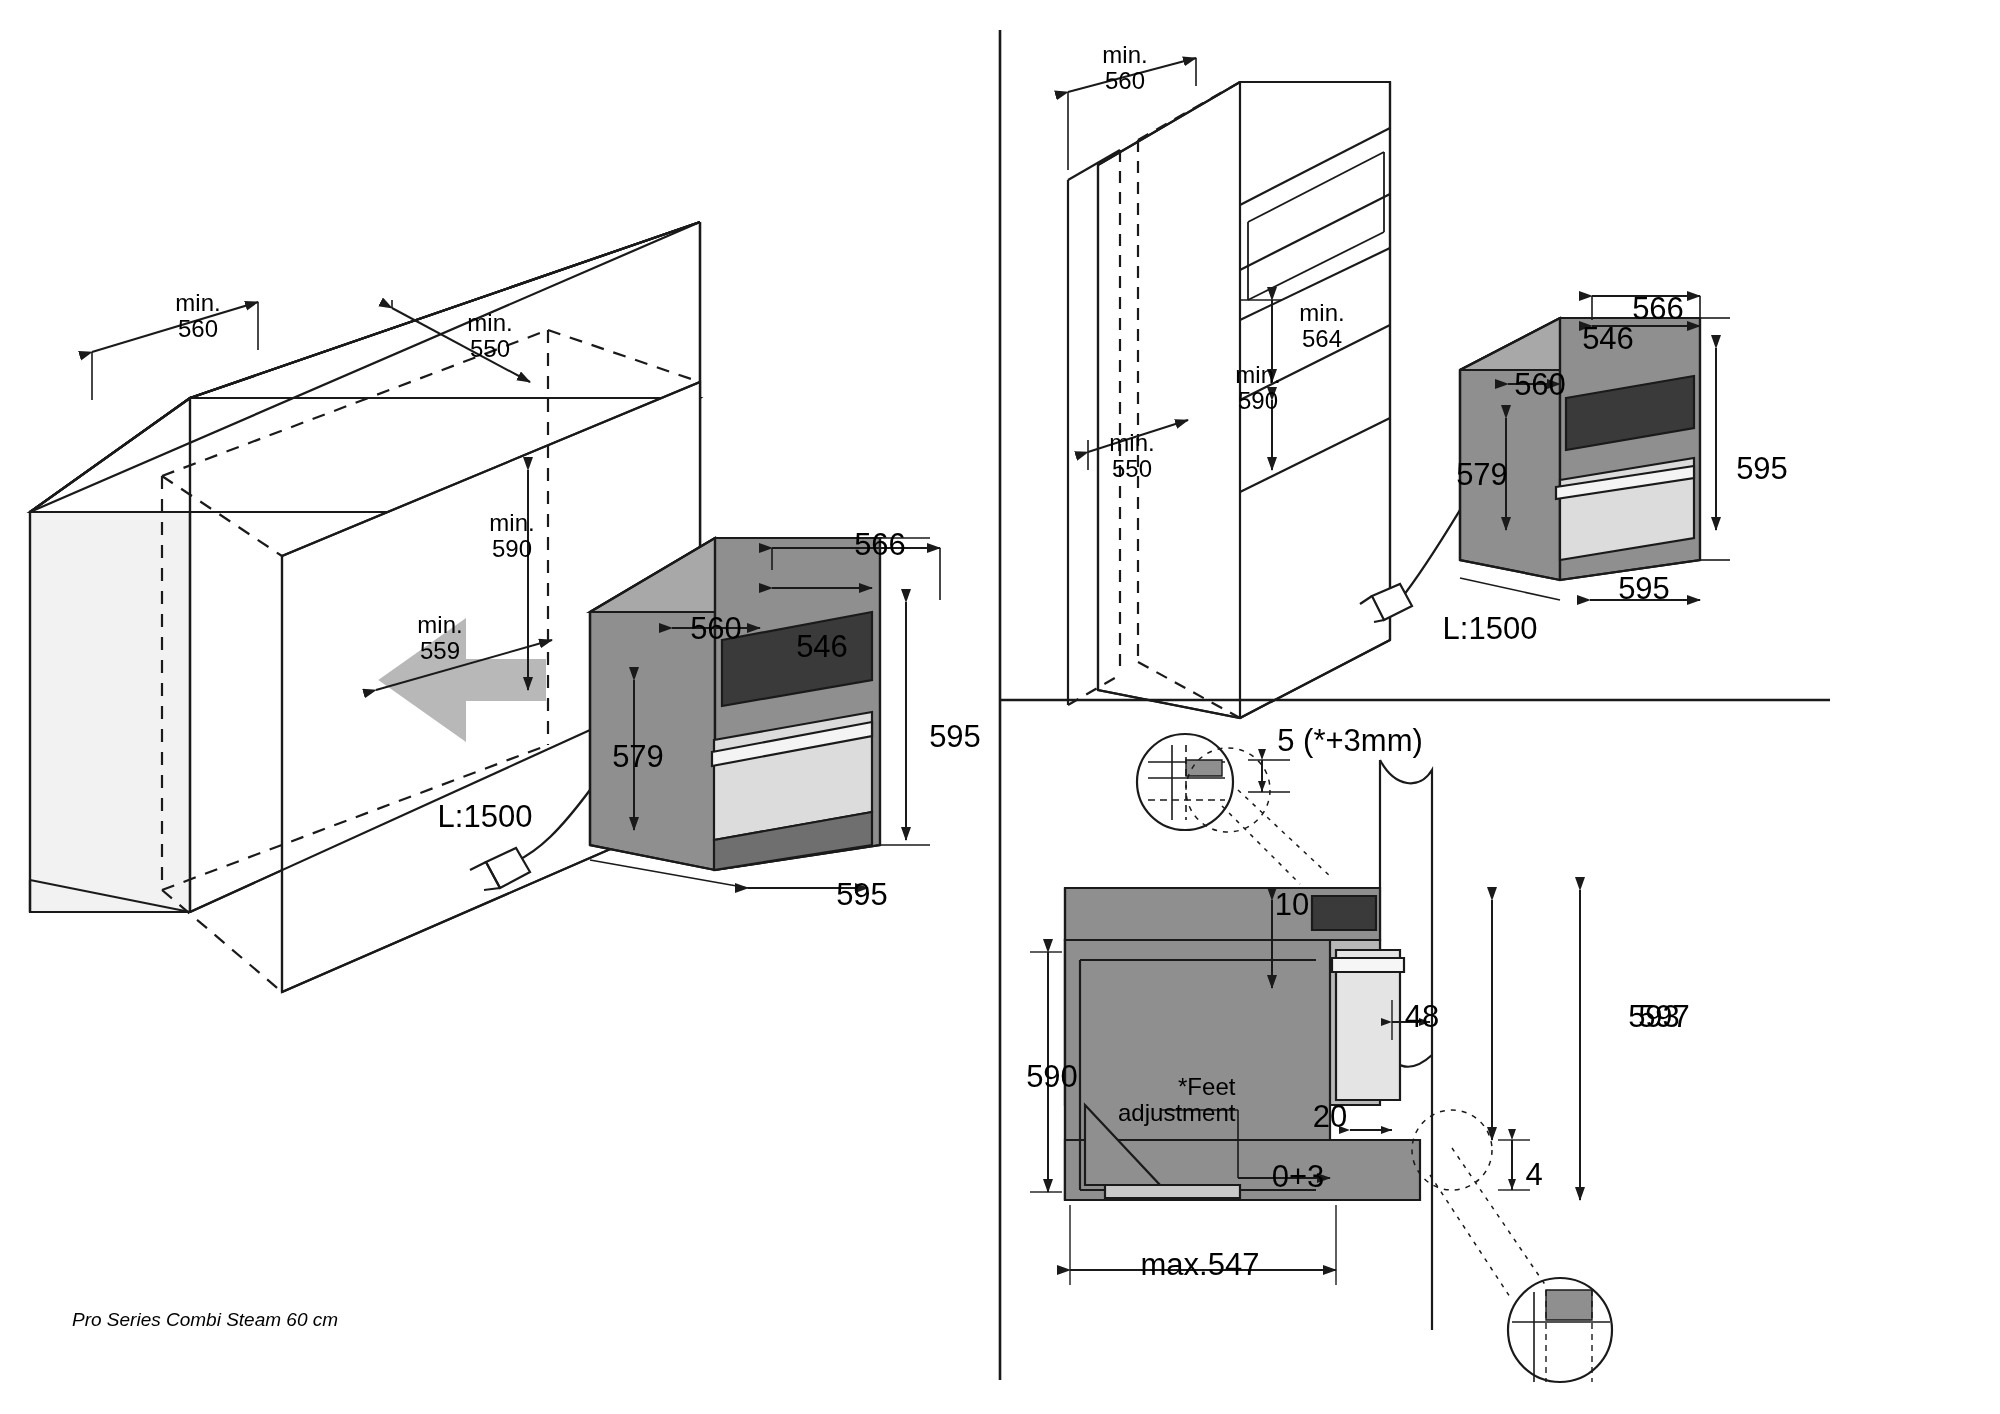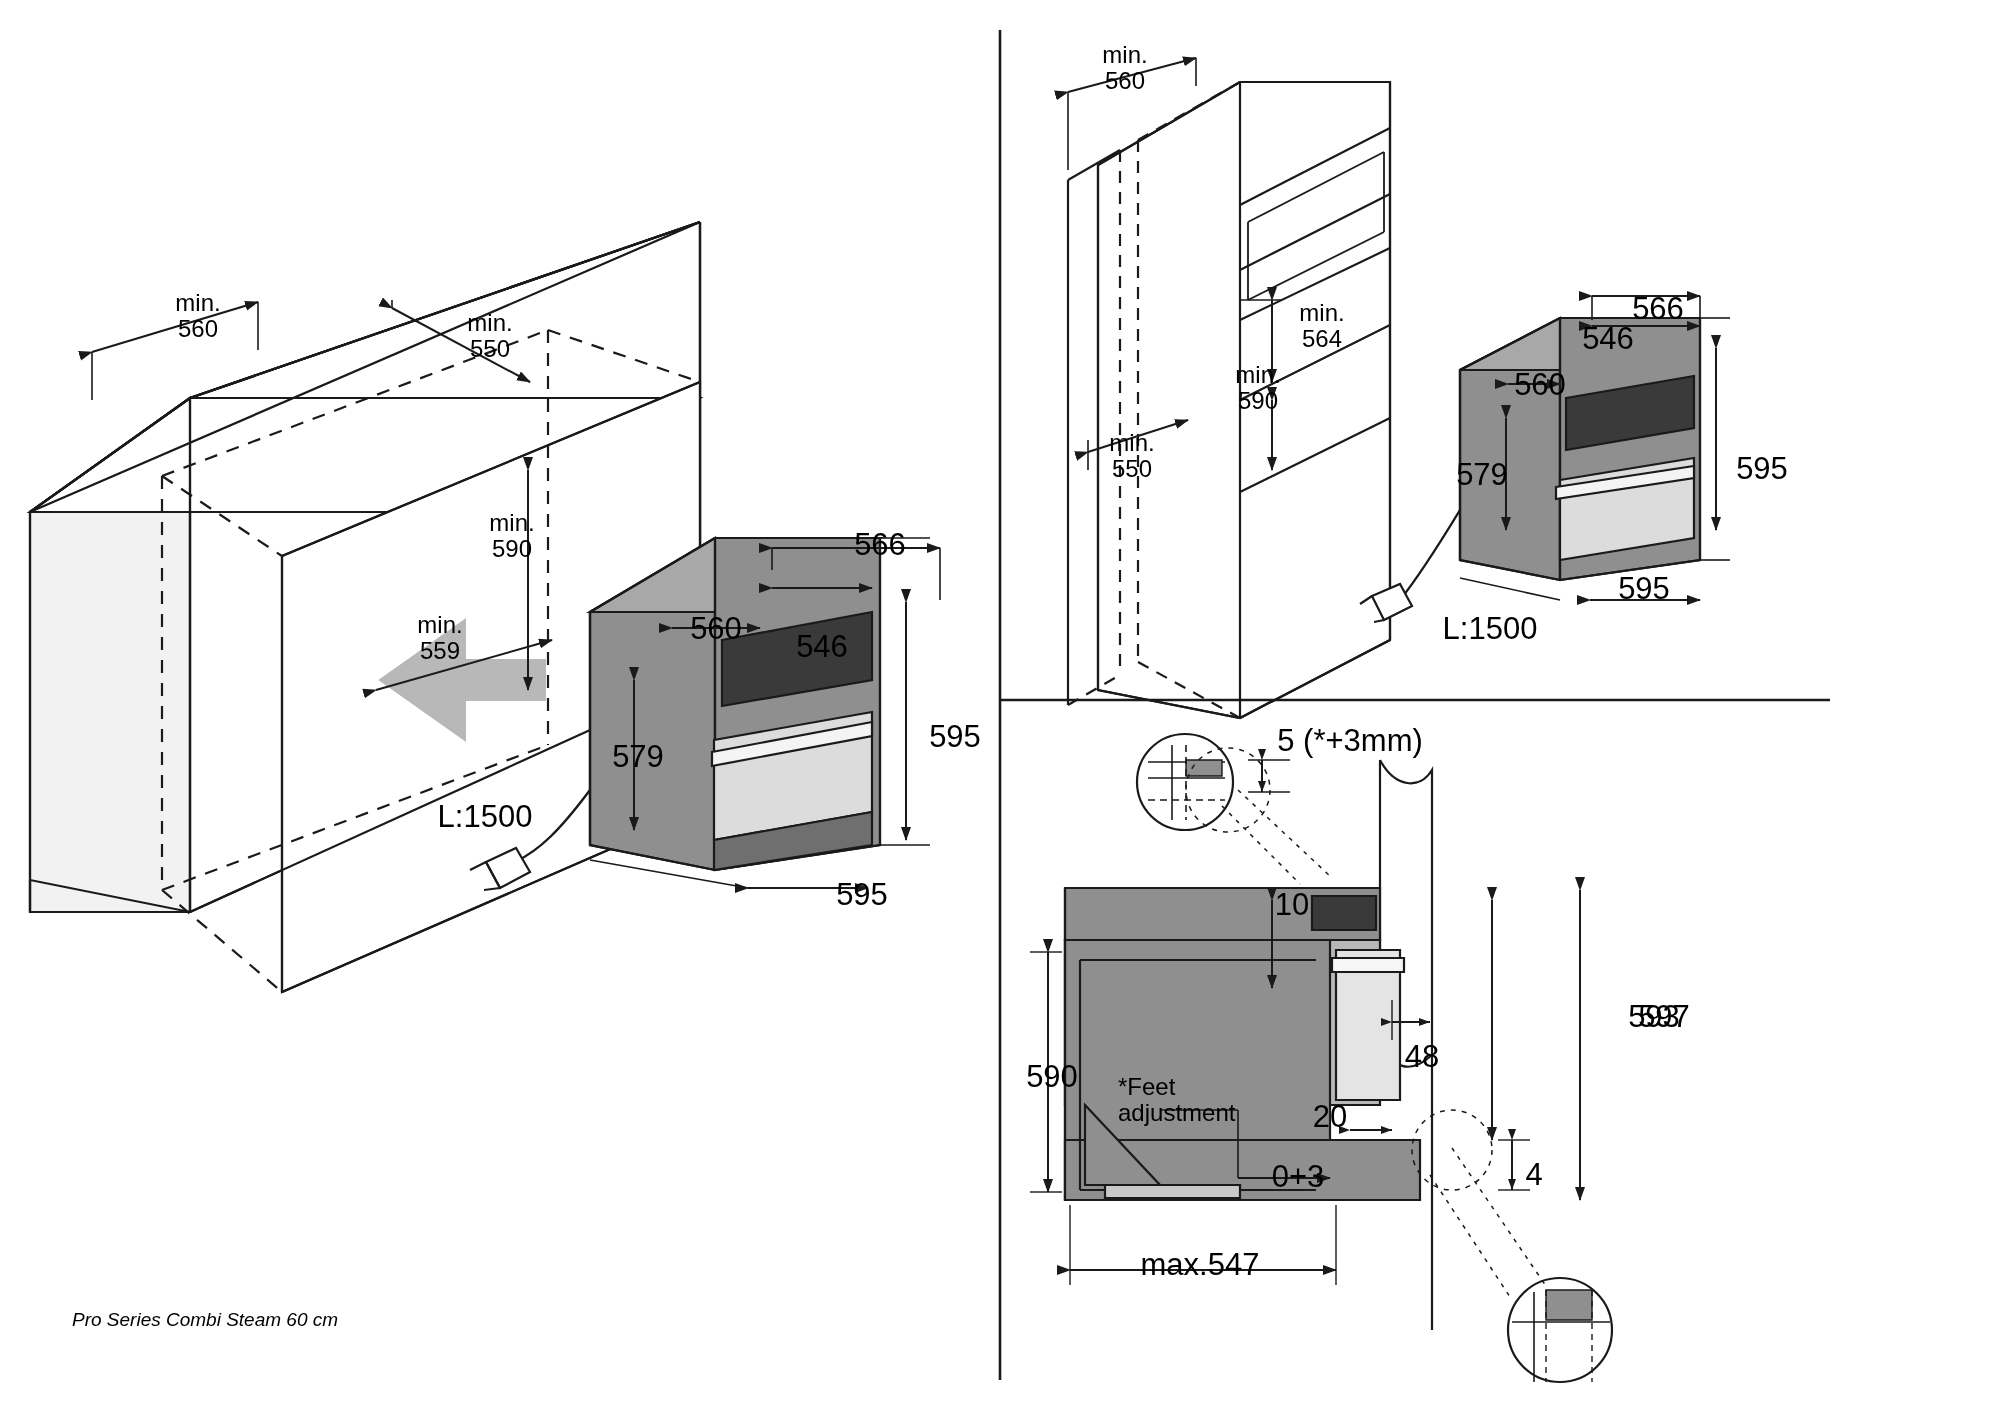--- a/index.html
+++ b/index.html
@@ -363,23 +363,23 @@
   <div class="lbl c dim" style="left:1482px; top:458px;">579</div>
   <div class="lbl c dim" style="left:1762px; top:452px;">595</div>
   <div class="lbl c dim" style="left:1644px; top:572px;">595</div>
   <div class="lbl c dim" style="left:1490px; top:612px;">L:1500</div>
 
   <div class="lbl c dim" style="left:1350px; top:724px;">5 (*+3mm)</div>
   <div class="lbl c dim" style="left:1292px; top:888px;">10</div>
   <div class="lbl c dim" style="left:1052px; top:1060px;">590</div>
   <div class="lbl c dim" style="left:1618px; top:1000px;margin-left:36px;">593</div>
   <div class="lbl c dim" style="left:1664px; top:1000px;">597</div>
-  <div class="lbl c dim" style="left:1422px; top:1000px;margin-top:40px;">48</div>
+  <div class="lbl c dim" style="left:1422px; top:1000px;">48</div>
   <div class="lbl c dim" style="left:1330px; top:1100px;">20</div>
   <div class="lbl c dim" style="left:1534px; top:1158px;">4</div>
-  <div class="lbl two-line" style="left:1118px; top:1074px; text-align:left;">*Feet
+  <div class="lbl two-line" style="left:1118px; top:1074px; text-align:right;">*Feet
 adjustment</div>
   <div class="lbl c dim" style="left:1298px; top:1160px;">0+3</div>
   <div class="lbl c dim" style="left:1200px; top:1248px;">max.547</div>
 
   <div class="lbl caption" style="left:72px; top:1310px;">Pro Series Combi Steam 60 cm</div>
 
 </div>
 
 </body></html>

